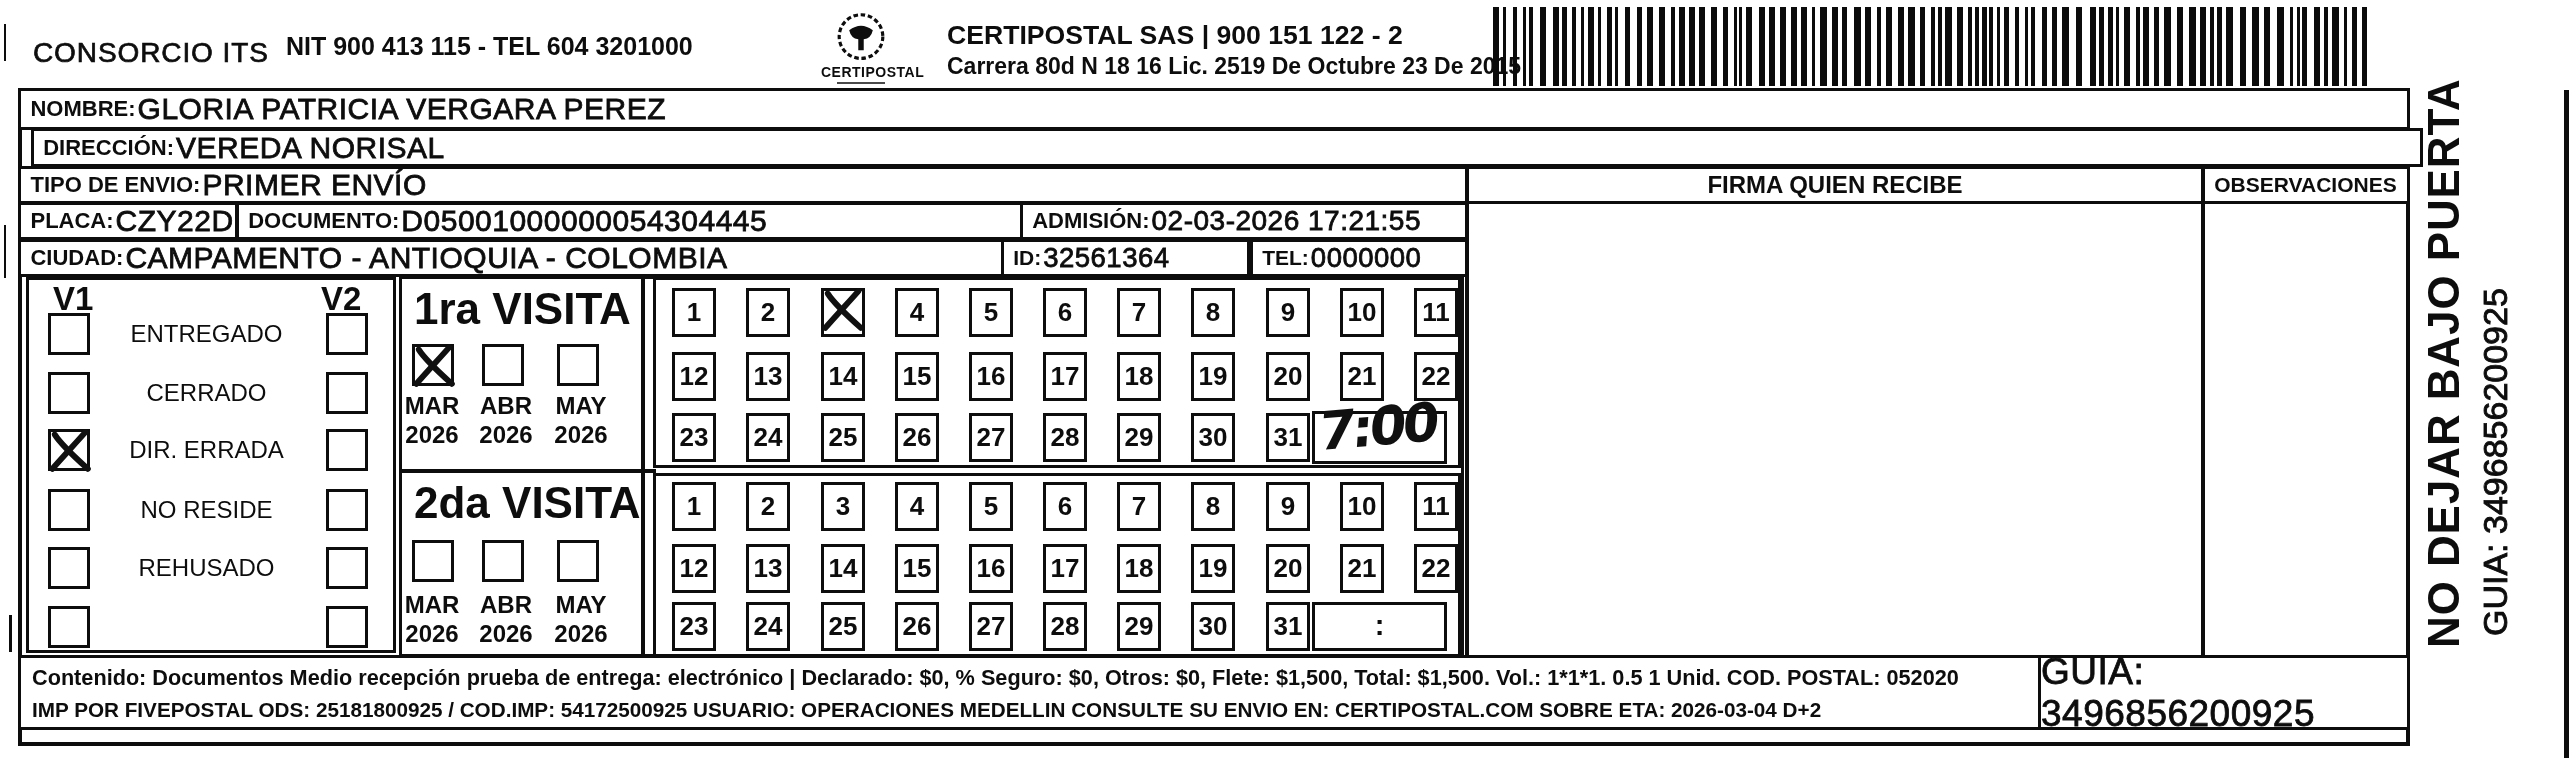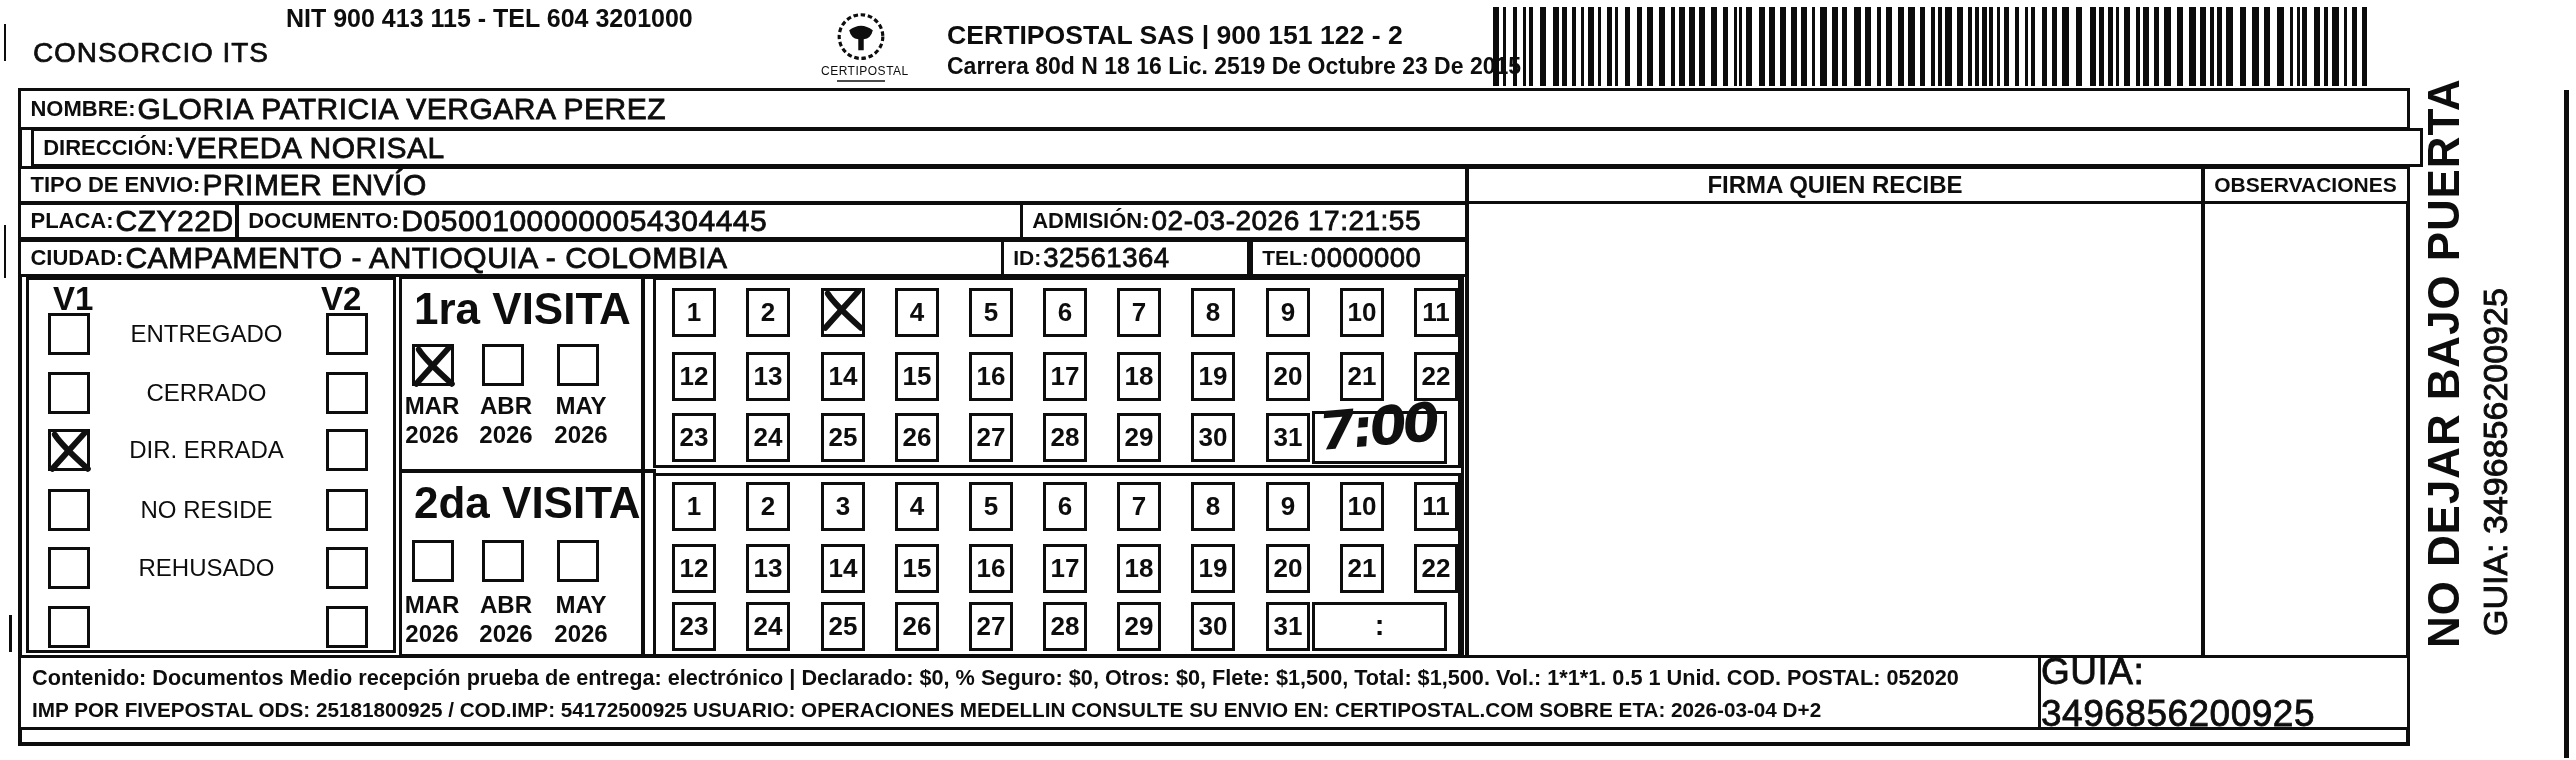--- a/index.html
+++ b/index.html
@@ -20,29 +20,29 @@
   .day{position:absolute;width:44px;height:49px;border:3.7px solid #0d0d0d;box-sizing:border-box;
        display:flex;align-items:center;justify-content:center;font-weight:bold;font-size:26px;background:#fff;}
   .vtitle{position:absolute;font-weight:bold;font-size:44px;white-space:nowrap;letter-spacing:0;}
   .mlab{position:absolute;font-weight:bold;font-size:24px;text-align:center;width:70px;}
   .handwrite{position:absolute;font-family:"DejaVu Sans",sans-serif;font-weight:bold;
              transform:rotate(-5deg) skewX(-9deg);letter-spacing:-3.7px;color:#101010;}
   .timeprint{position:absolute;font-weight:bold;font-size:29px;}
   .footline{font-weight:bold;white-space:nowrap;transform:scaleX(0.985);transform-origin:left center;}
   .rot{position:absolute;transform:rotate(-90deg);transform-origin:left top;white-space:nowrap;font-weight:bold;}
   .scanmark{position:absolute;background:#0d0d0d;}
-  .logo-name{font-weight:normal;font-size:12px;letter-spacing:0.5px;text-align:center;}
+  .logo-name{font-weight:bold;font-size:14px;letter-spacing:0.5px;text-align:center;}
 </style>
 </head>
 <body>
 
 <div class="page" id="page">
 
   <div class="abs" style="left:33px;top:37px;font-size:28px;-webkit-text-stroke:0.7px #0d0d0d;letter-spacing:0.9px;">CONSORCIO ITS</div>
-  <div class="hdr-b" style="left:286px;top:4px;font-size:25px;">NIT 900 413 115 - TEL 604 3201000</div>
+  <div class="hdr-b" style="left:286px;top:32px;font-size:25px;">NIT 900 413 115 - TEL 604 3201000</div>
   <div class="hdr-b" style="left:286px;top:48px;font-size:25px;margin-top:48px;">Carrera 64C N 72 - 58 MEDELLIN ANTIOQUIA</div>
 
   <div class="abs" style="left:821px;top:11px;width:79px;text-align:center;">
     <svg width="60" height="53" viewBox="0 0 66 58" style="display:block;margin:0 auto;">
       <circle cx="33" cy="28" r="24" fill="none" stroke="#0d0d0d" stroke-width="3.5" stroke-dasharray="5 3"></circle>
       <path d="M20 21 q13 -10 26 0 q-2 9 -10 10 l0 12 l-6 0 l0 -12 q-8 -1 -10 -10 z" fill="#0d0d0d"></path>
     </svg>
     <div class="logo-name">CERTIPOSTAL</div>
     <div style="margin:1.8px auto 0;width:48px;height:2.7px;background:#0d0d0d;opacity:0.75;"></div>
   </div>

